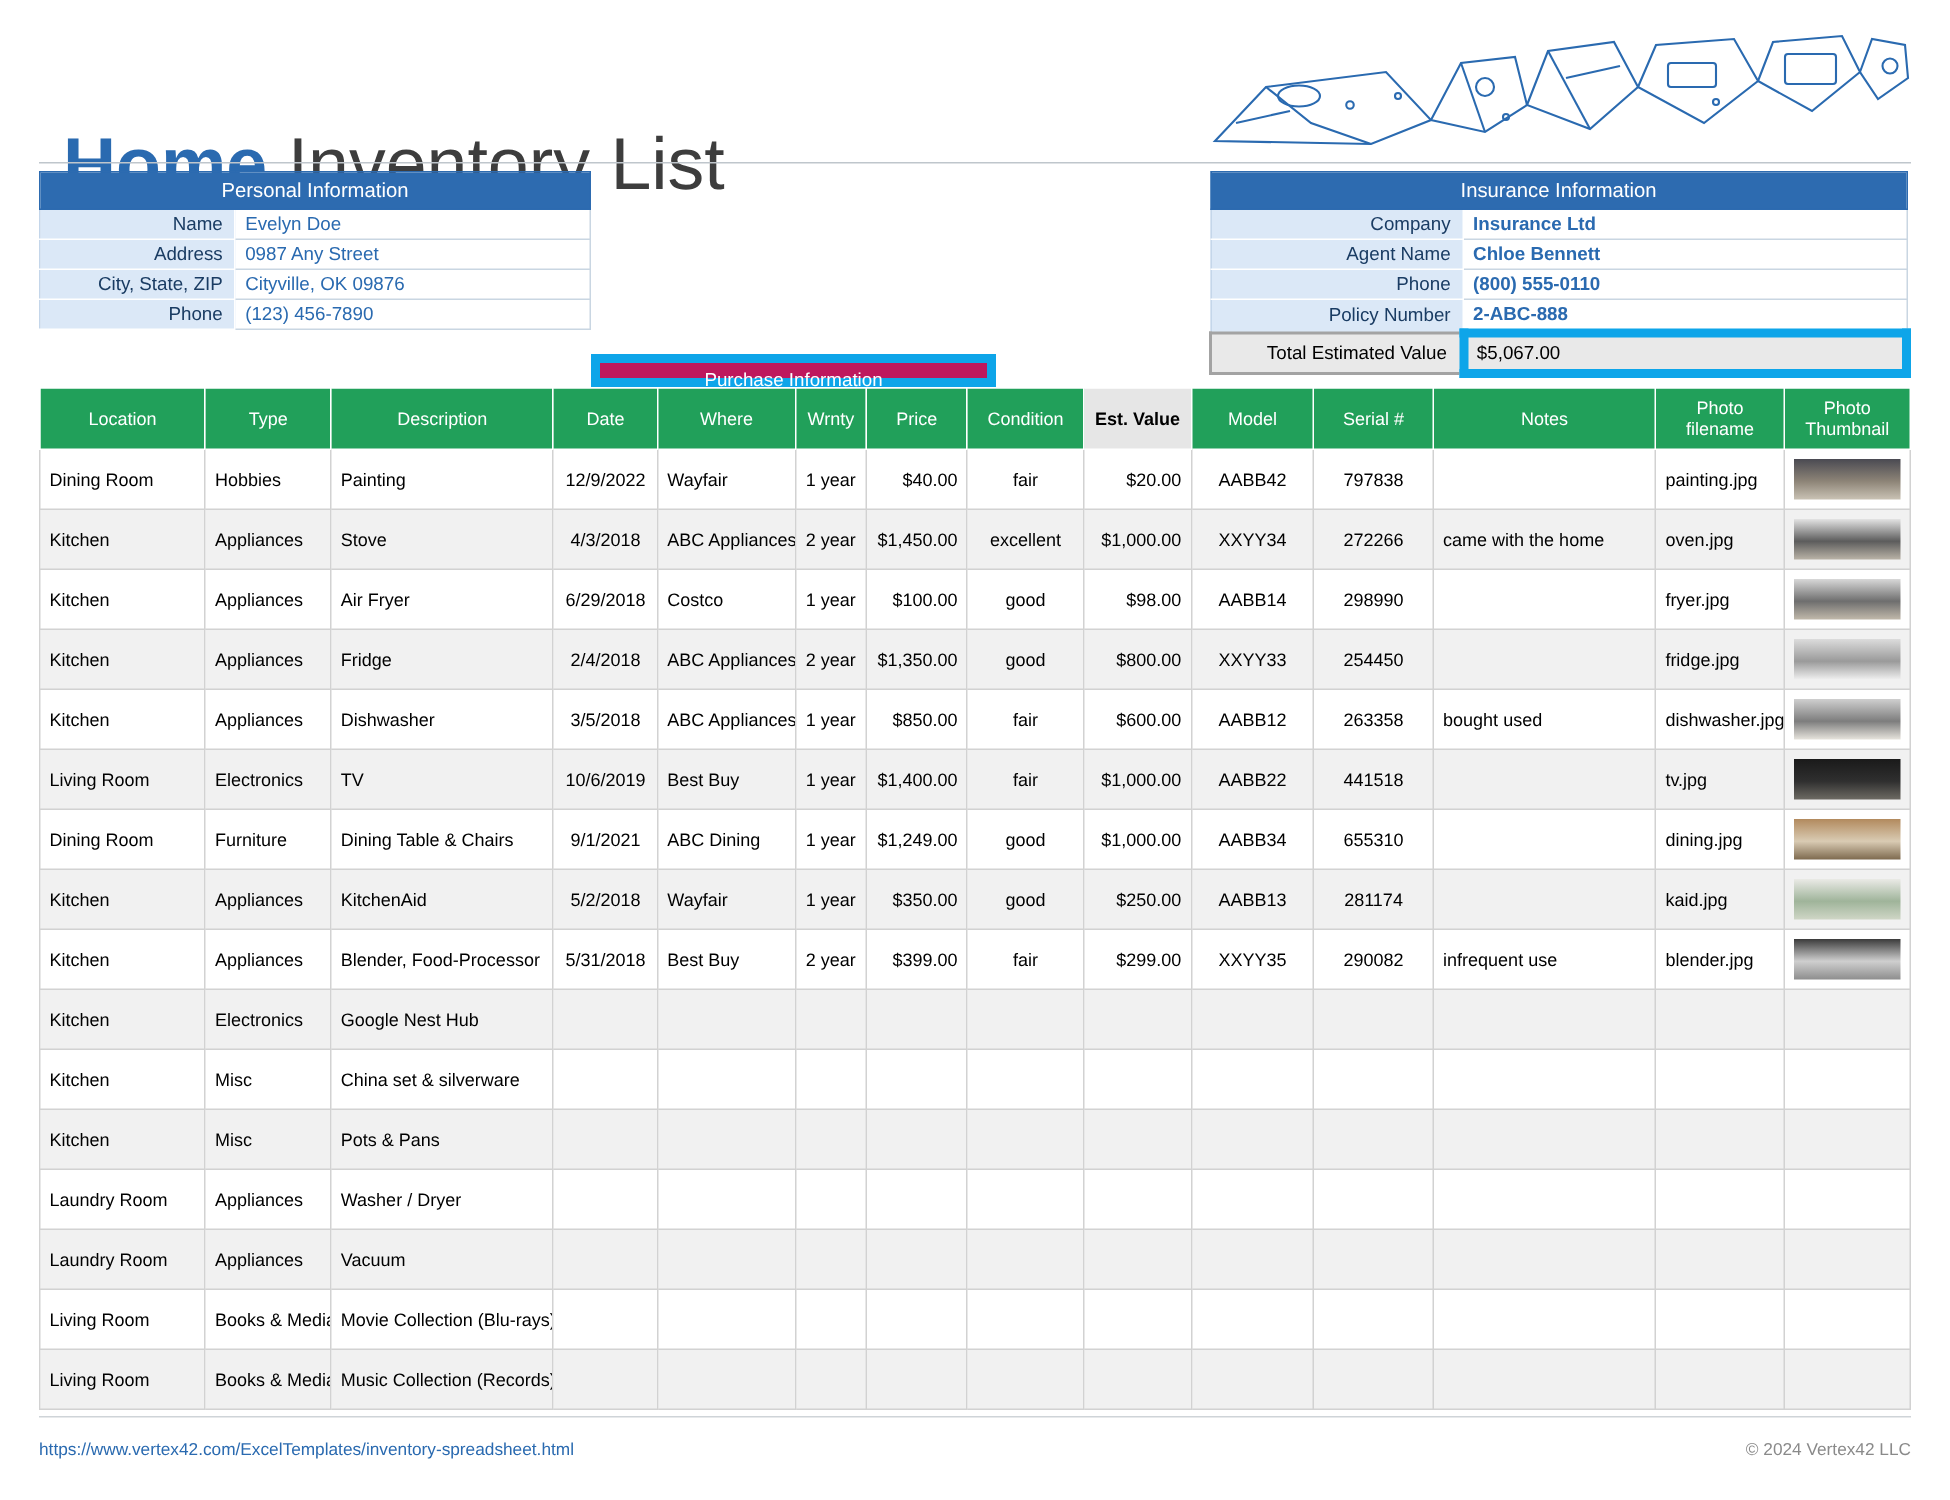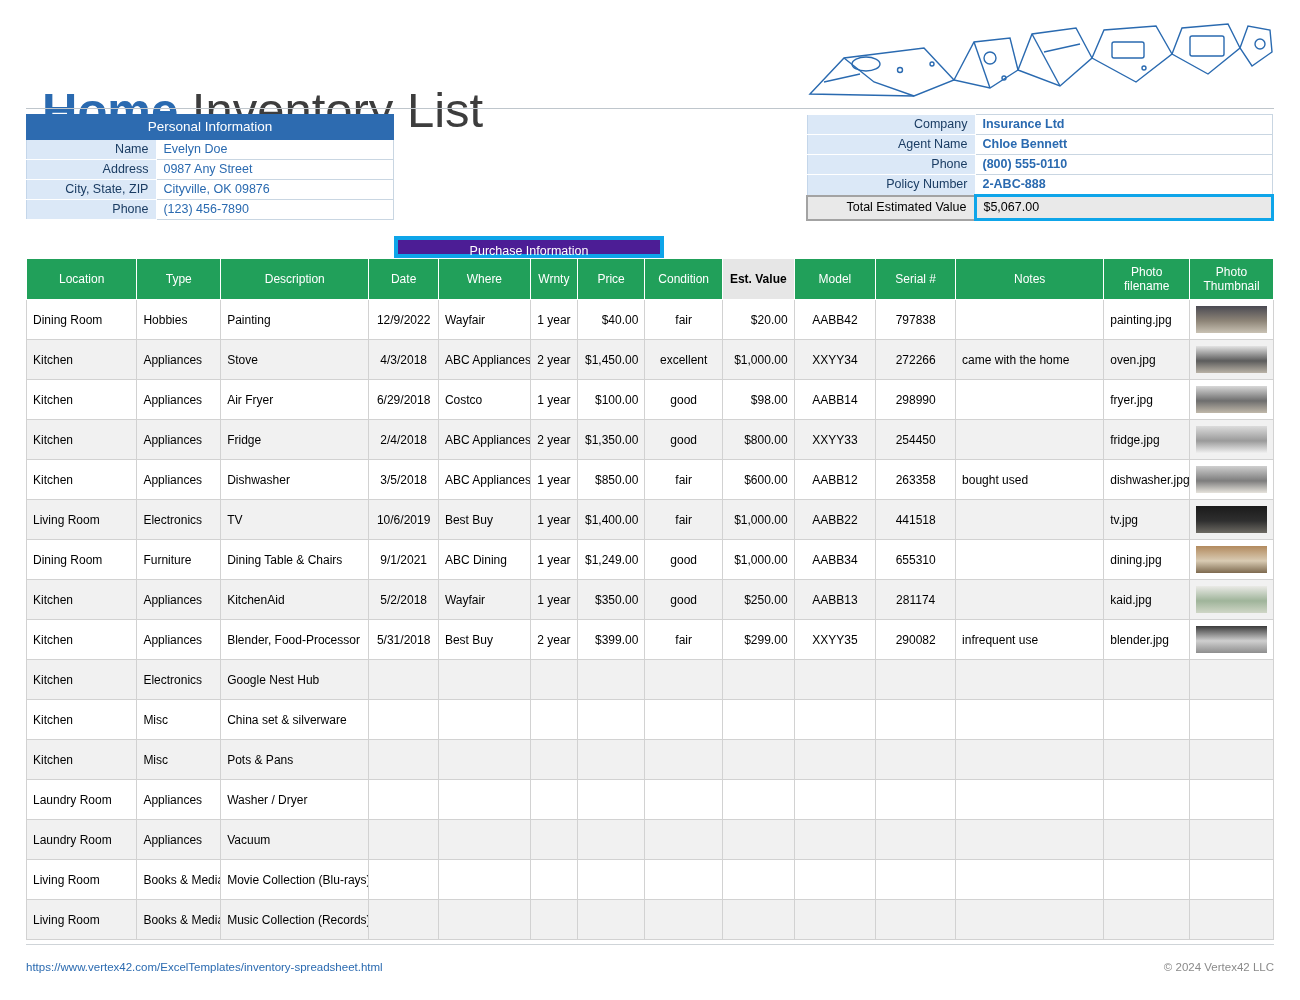--- a/index.html
+++ b/index.html
@@ -99,21 +99,21 @@
     font-size: 12.5px;
     text-align: right;
     padding: 3px 8px 4px 6px;
     border: 2px solid #a3a3a3;
   }
   .infobox td.total-val {
     background: #e9e9e9;
     color: #000;
     font-size: 12.5px;
     padding: 3px 6px 4px 6px;
-    border: 3px solid #0ea5e9;
+    border: 6px solid #0ea5e9;
   }
 
   #personal-info {
     left: 26px;
     top: 114px;
     width: 368px;
   }
   #personal-info td.lbl { width: 120px; }
   #personal-info td.val { width: 240px; }
 
@@ -125,26 +125,26 @@
   #insurance-info td.lbl { width: 160px; }
   #insurance-info td.val { width: 300px; font-weight: bold; }
 
   
   .purchase-group {
     position: absolute;
     left: 394px;
     top: 236px;
     width: 270px;
     height: 22px;
-    background: #4c1d95;
+    background: #be185d;
     color: #ffffff;
     font-size: 12.5px;
     text-align: center;
     line-height: 22px;
-    border: 4px solid #0ea5e9;
+    border: 6px solid #0ea5e9;
     box-sizing: border-box;
   }
 
   
   table.inv {
     position: absolute;
     left: 26px;
     top: 258px;
     border-collapse: collapse;
     table-layout: fixed;
@@ -280,20 +280,23 @@
     </tr>
     <tr>
       <td class="lbl">Phone</td>
       <td class="val">(123) 456-7890</td>
     </tr>
   </tbody>
     </table>
 
   <table class="infobox" id="insurance-info">
     <tbody>
+        <tr>
+      <td class="hdr" colspan="2">Insurance Information</td>
+    </tr>
     <tr>
       <td class="lbl">Company</td>
       <td class="val">Insurance Ltd</td>
     </tr>
     <tr>
       <td class="lbl">Agent Name</td>
       <td class="val">Chloe Bennett</td>
     </tr>
     <tr>
       <td class="lbl">Phone</td>

